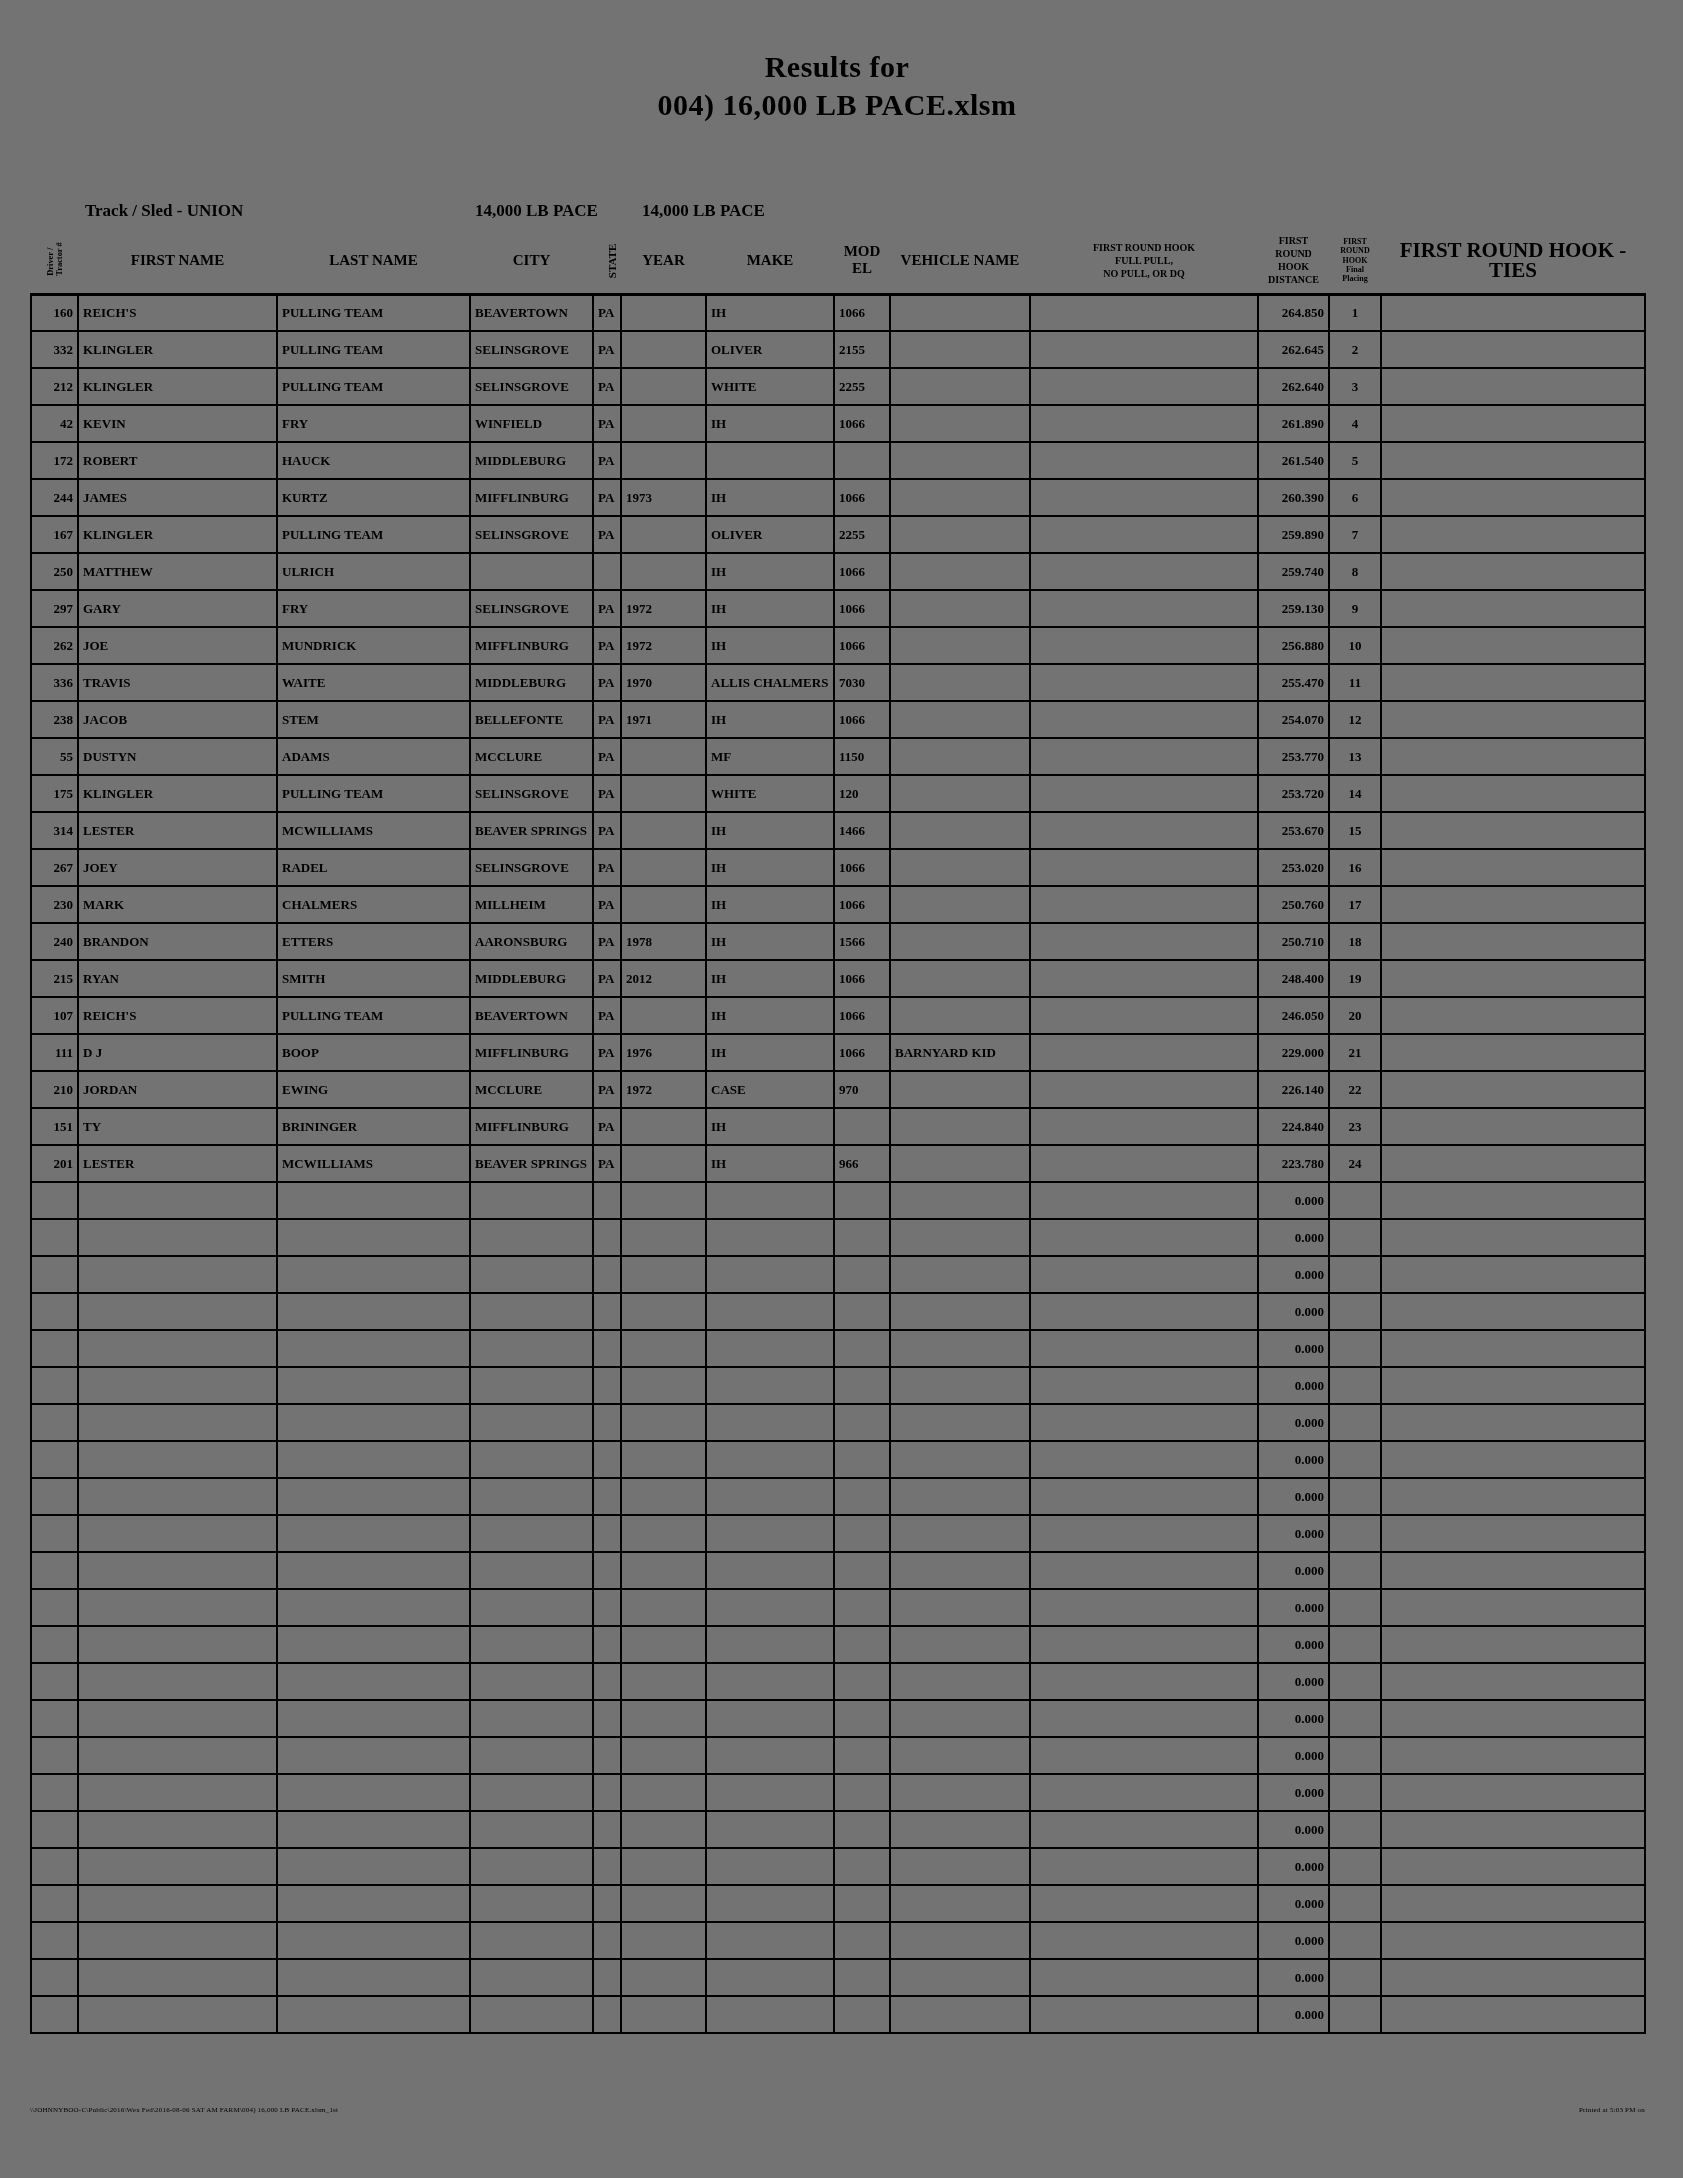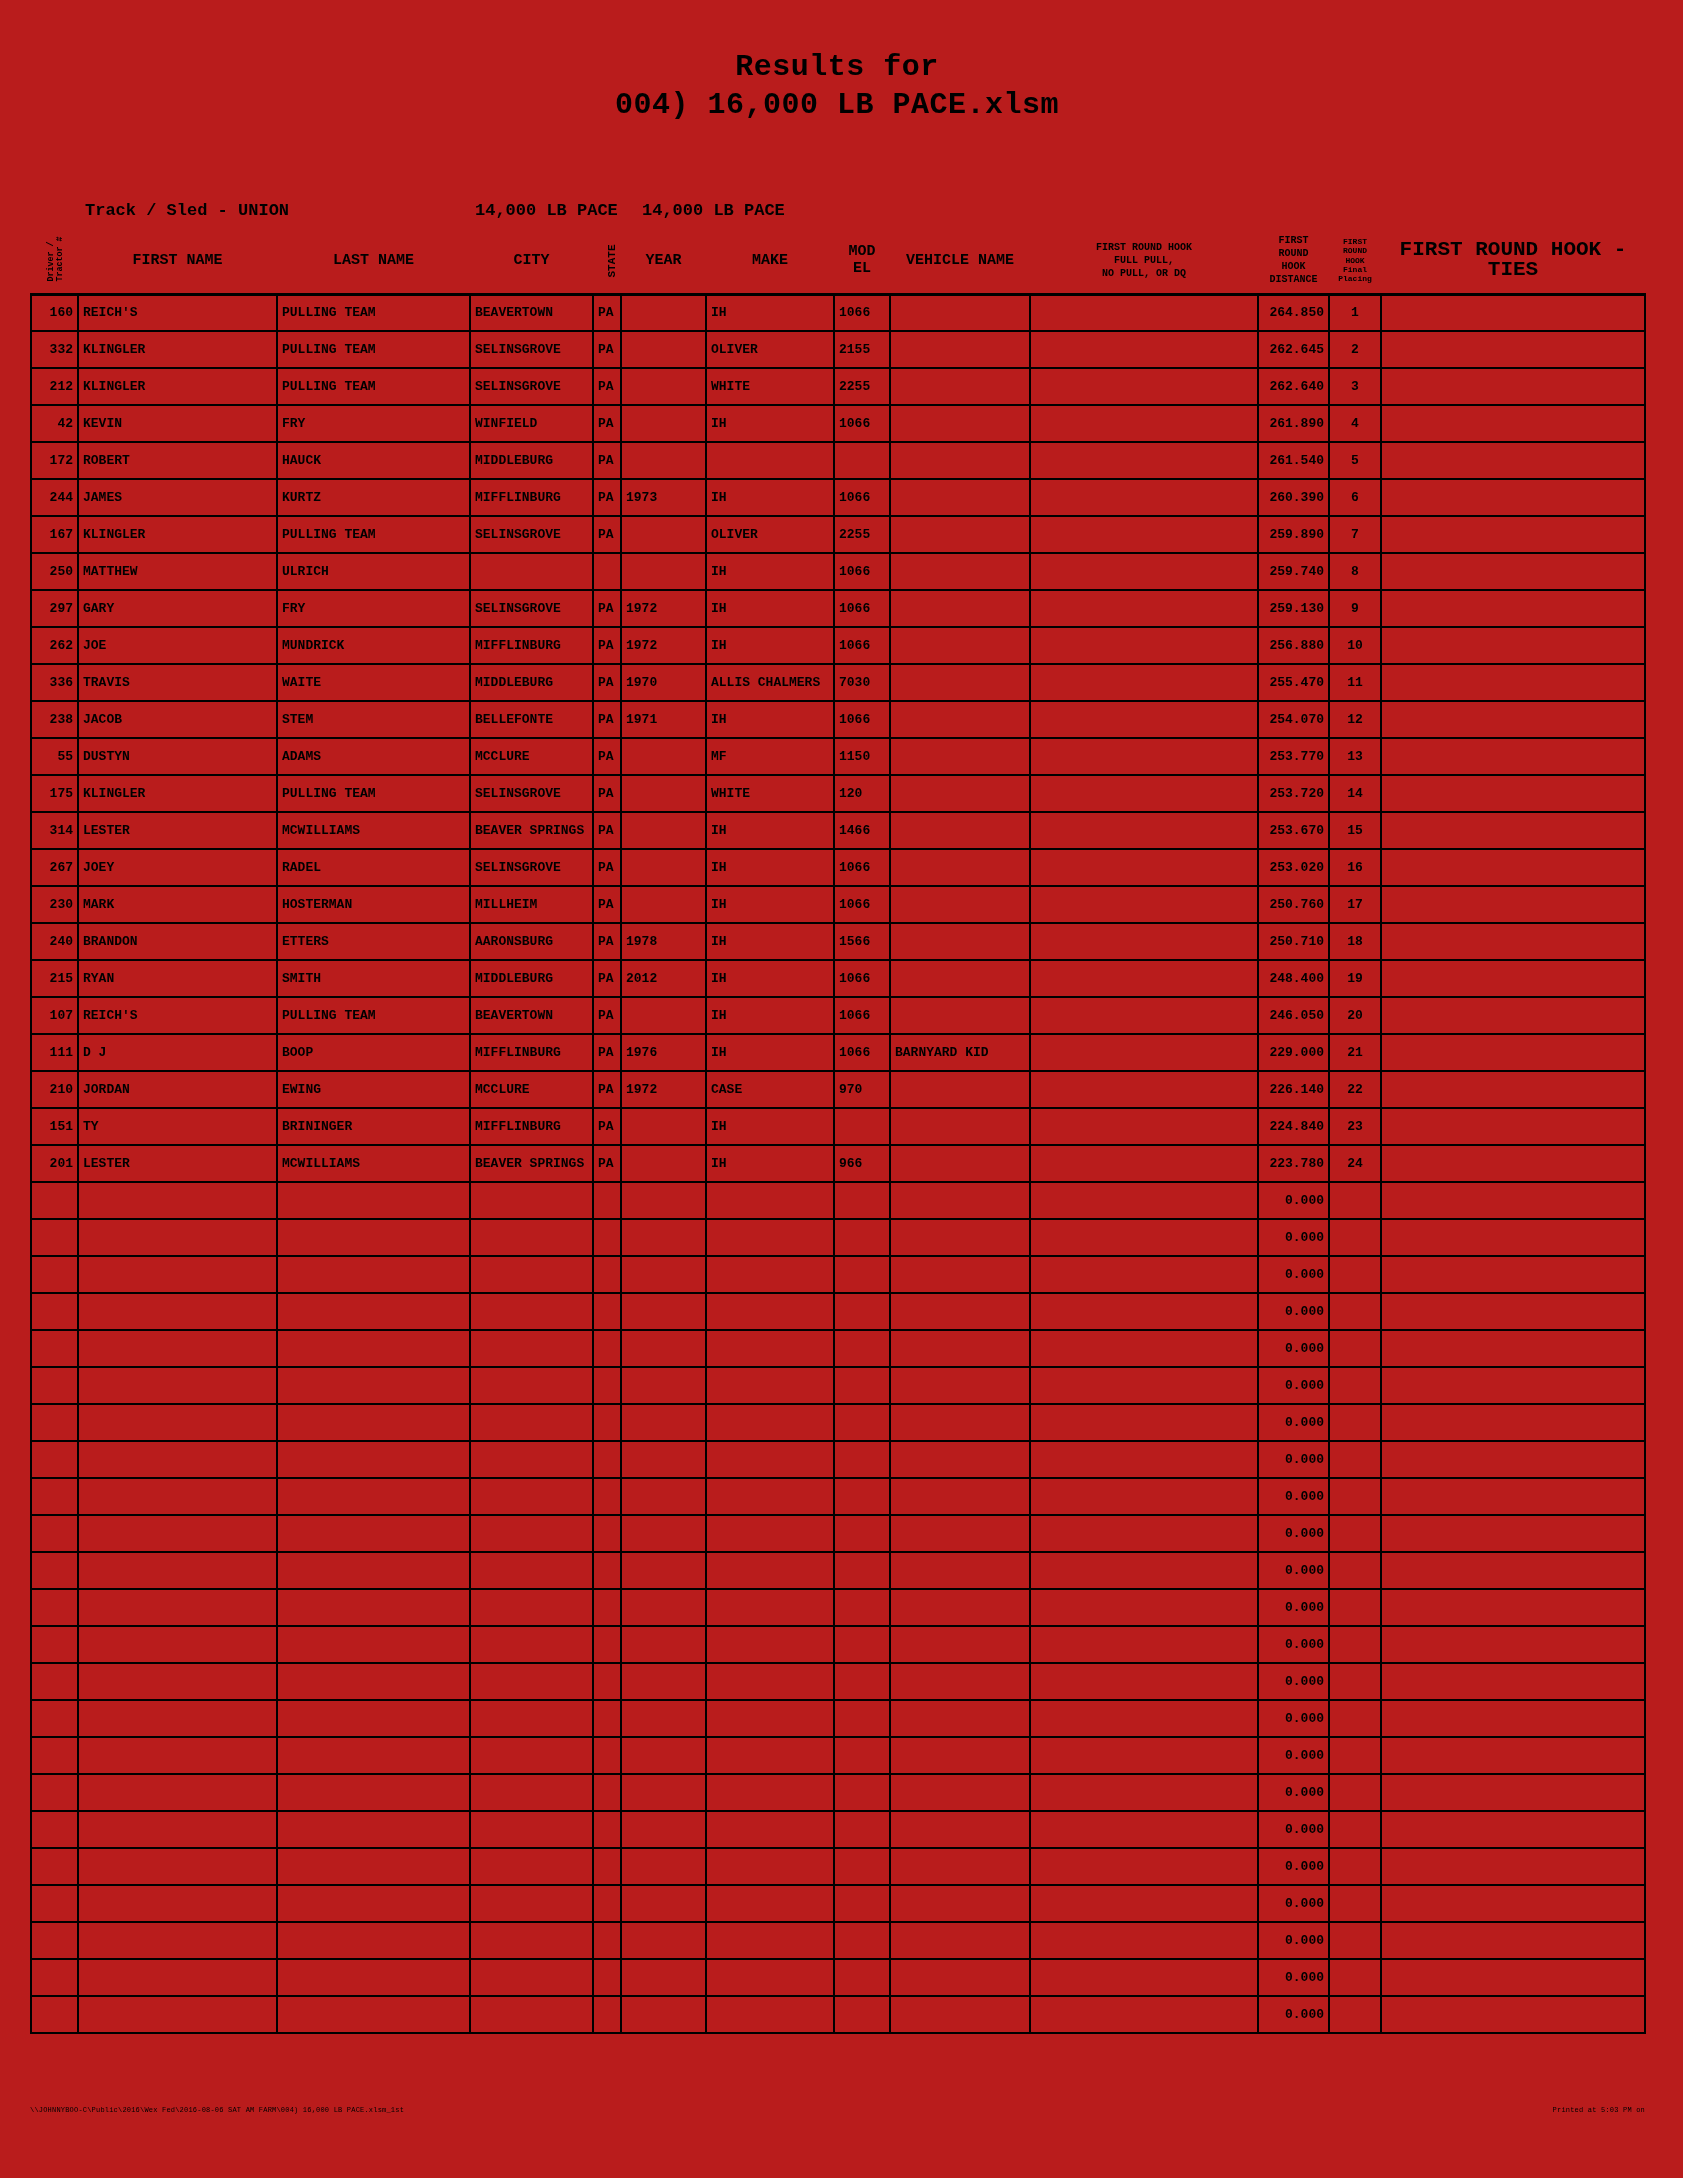--- a/index.html
+++ b/index.html
@@ -1,17 +1,17 @@
 <!DOCTYPE html>
 <html><head>
 <meta charset="utf-8">
 <style>
   html,body{margin:0;padding:0;background:#fff;}
-  .page{position:relative;width:1683px;height:2178px;background:#b91c1c;overflow:hidden;
-        font-family:Liberation Mono, monospace;color:#000;font-weight:700;}
+  .page{position:relative;width:1683px;height:2178px;background:#737373;overflow:hidden;
+        font-family:Liberation Serif, serif;color:#000;font-weight:700;}
   .title-block{position:absolute;left:30px;top:48px;width:1614px;text-align:center;}
   .title-line{font-size:30px;line-height:38px;letter-spacing:0.5px;}
   .meta-row{position:absolute;left:0;top:201px;width:1498px;height:24px;font-size:17px;}
   .track-label{position:absolute;left:85px;top:0;}
   .class-label-1{position:absolute;left:475px;top:0;}
   .class-label-2{position:absolute;left:642px;top:0;}
   table.results{position:absolute;left:30px;top:228px;width:1614px;border-collapse:collapse;table-layout:fixed;}
   table.results th{border:0;border-bottom:3px solid #000;padding:0 2px;vertical-align:middle;
         text-align:center;font-weight:700;overflow:visible;}
   table.results thead tr{height:66px;}
@@ -346,21 +346,21 @@
           <td class="al">1066</td>
           <td class="al"></td>
           <td class="al"></td>
           <td class="ar">253.020</td>
           <td class="ac">16</td>
           <td class="al"></td>
         </tr>
         <tr>
           <td class="ar num">230</td>
           <td class="al">MARK</td>
-          <td class="al">HOSTERMAN</td>
+          <td class="al">CHALMERS</td>
           <td class="al">MILLHEIM</td>
           <td class="al">PA</td>
           <td class="al"></td>
           <td class="al">IH</td>
           <td class="al">1066</td>
           <td class="al"></td>
           <td class="al"></td>
           <td class="ar">250.760</td>
           <td class="ac">17</td>
           <td class="al"></td>

